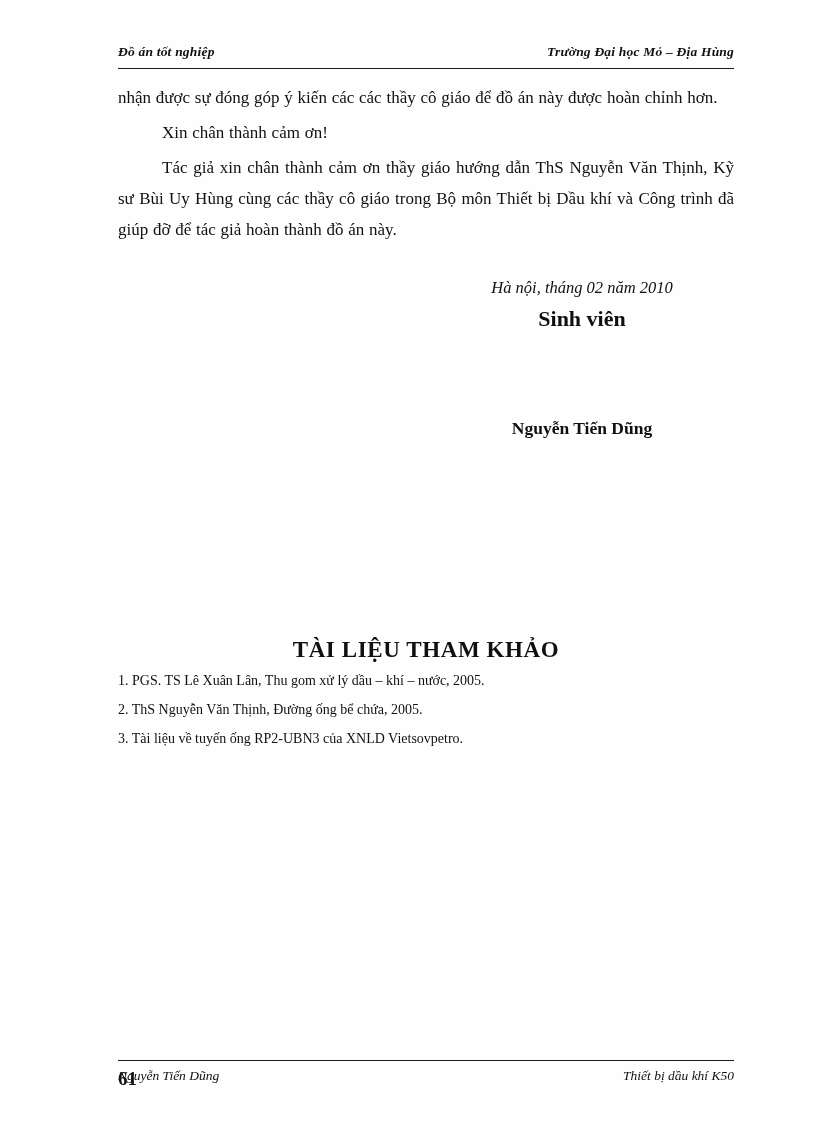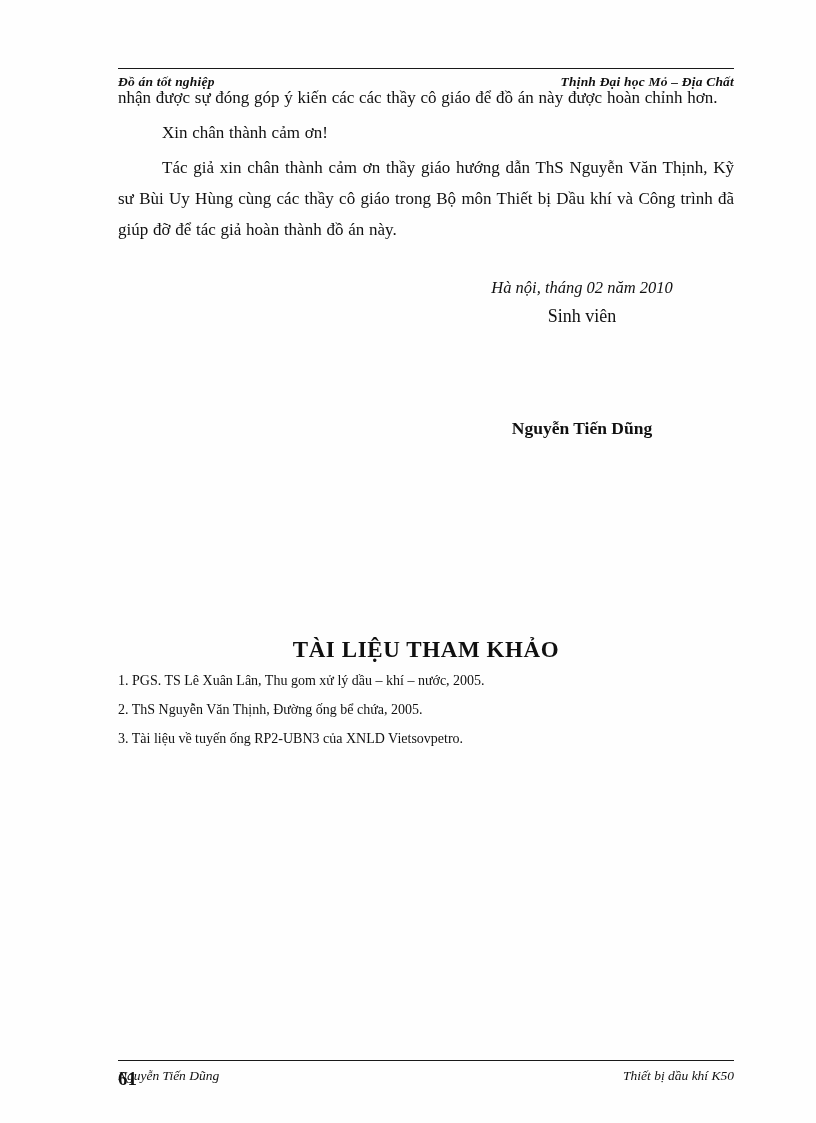--- a/index.html
+++ b/index.html
@@ -28,21 +28,20 @@
     left: 118px;
     top: 44px;
     width: 616px;
     display: flex;
     justify-content: space-between;
     align-items: baseline;
     font-style: italic;
     font-weight: bold;
     font-size: 13.5px;
     letter-spacing: 0.2px;
-    margin-top: 30px;
   }
   .header .left { text-align: left; }
   .header .right { text-align: right; }
   .header-rule {
     position: absolute;
     left: 118px;
     top: 68px;
     width: 616px;
     height: 1px;
     background: #1a1a1a;
@@ -72,22 +71,22 @@
     text-align: center;
     font-style: italic;
     font-size: 16.5px;
   }
   .sig-role {
     position: absolute;
     left: 430px;
     top: 306px;
     width: 304px;
     text-align: center;
-    font-weight: normal;
-    font-size: 18px;
+    font-weight: bold;
+    font-size: 22px;
   }
   .sig-name {
     position: absolute;
     left: 430px;
     top: 418px;
     width: 304px;
     text-align: center;
     font-weight: bold;
     font-size: 17.5px;
   }
@@ -144,21 +143,21 @@
   .footer .left { text-align: left; }
   .footer .right { text-align: right; margin-left: auto; }
 </style>
 </head>
 <body>
 
 <div class="page">
 
   <div class="header">
     <div class="left">Đồ án tốt nghiệp</div>
-    <div class="right">Thịnh Đại học Mỏ – Địa Chất</div>
+    <div class="right">Trường Đại học Mỏ – Địa Hùng</div>
   </div>
   <div class="header-rule"></div>
 
   <div class="body-block">
     <p class="para">nhận được sự đóng góp ý kiến các các thầy cô giáo để đồ án này được hoàn chỉnh hơn.</p>
     <p class="para indent">Xin chân thành cảm ơn!</p>
     <p class="para indent">Tác giả xin chân thành cảm ơn thầy giáo hướng dẫn ThS Nguyễn Văn Thịnh, Kỹ sư Bùi Uy Hùng cùng các thầy cô giáo trong Bộ môn Thiết bị Dầu khí và Công trình đã giúp đỡ để tác giả hoàn thành đồ án này.</p>
   </div>
 
   <div class="sig-place">Hà nội, tháng 02 năm 2010</div>

